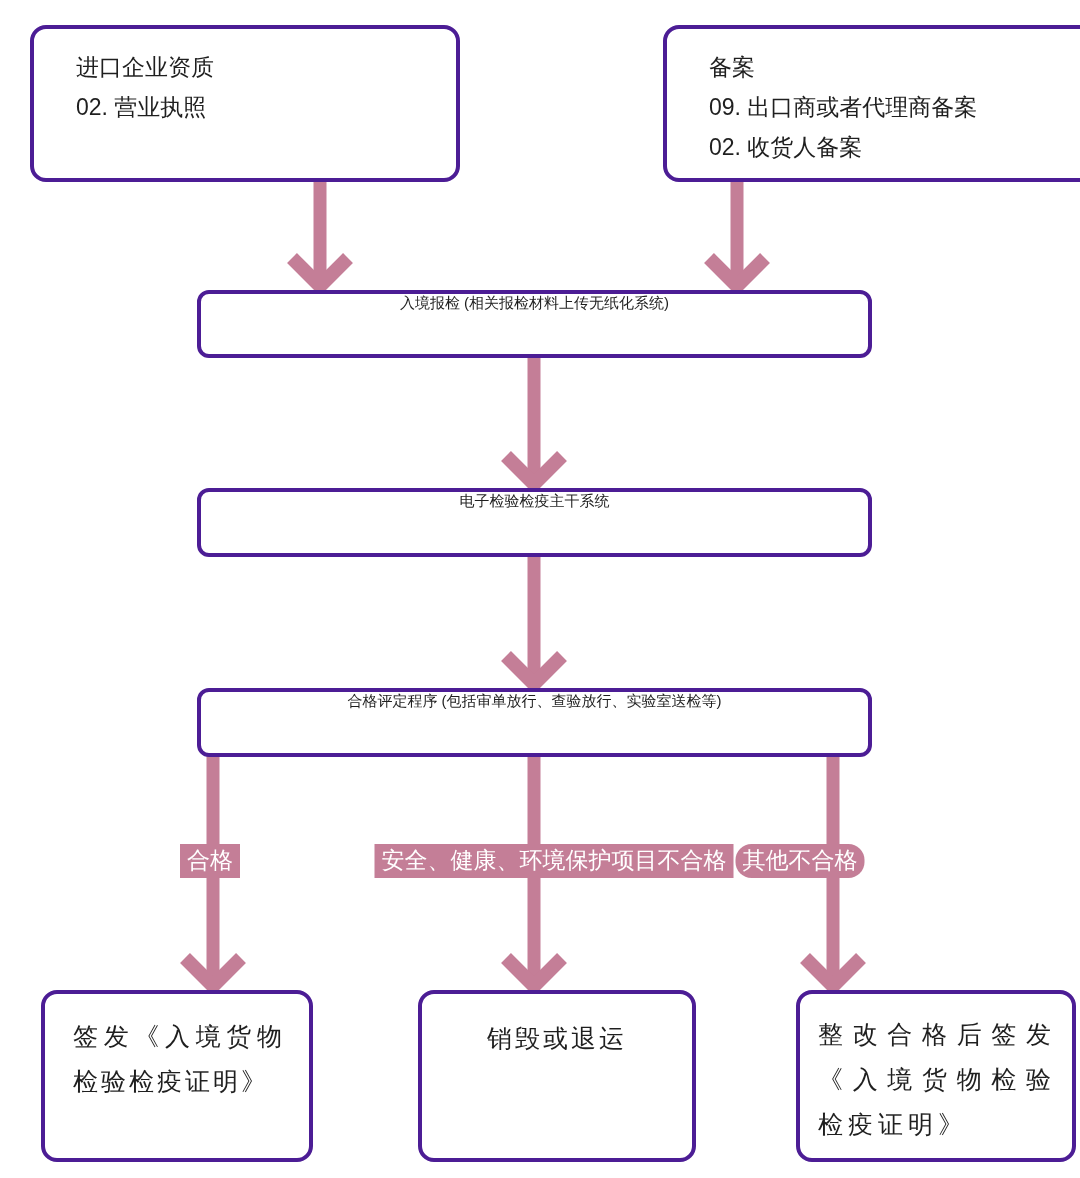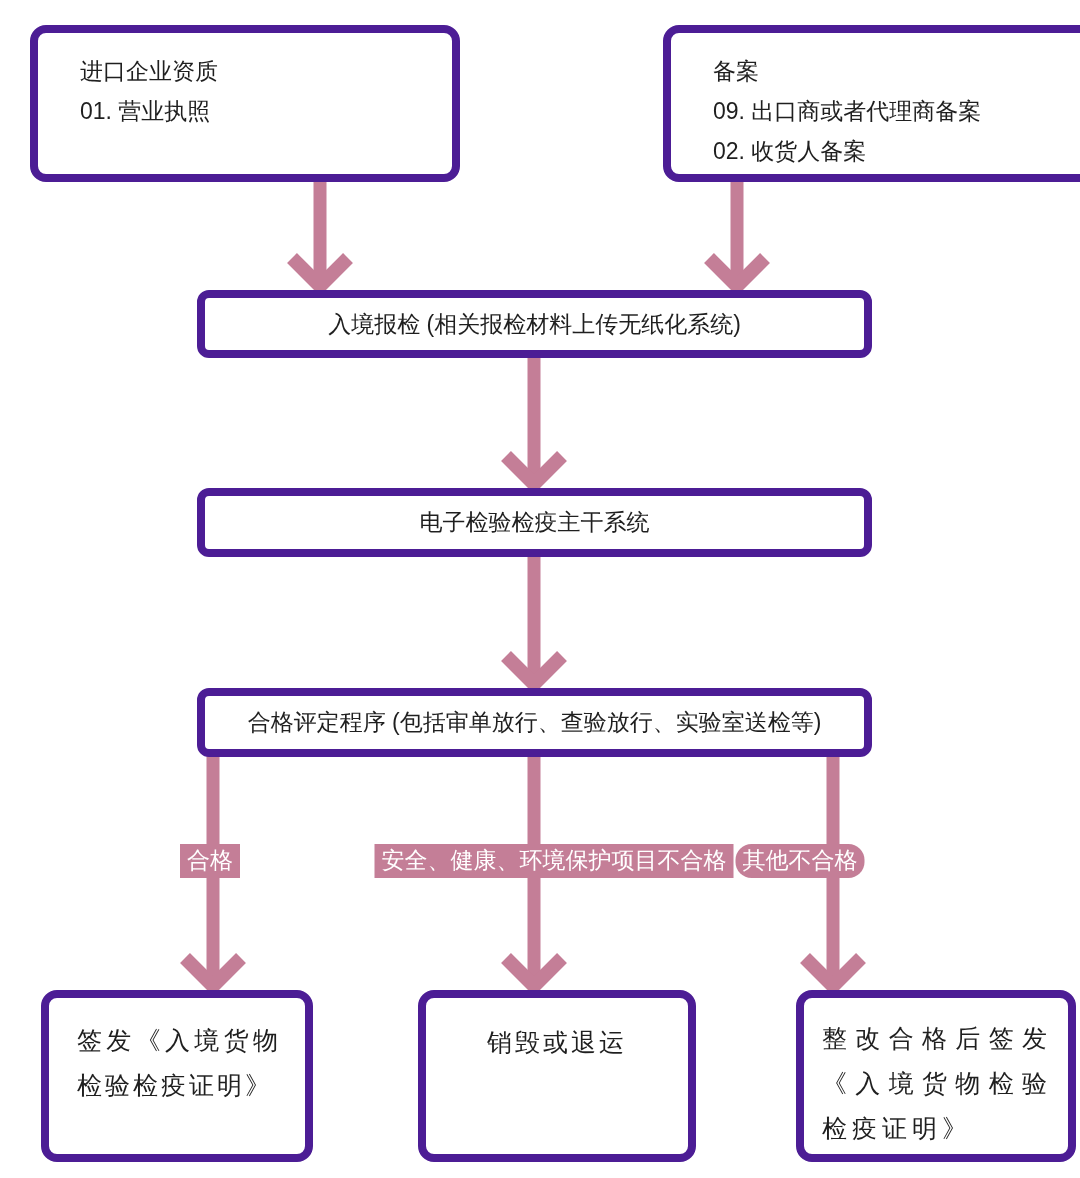--- a/index.html
+++ b/index.html
@@ -8,31 +8,31 @@
     width: 1080px;
     height: 1178px;
     background: #ffffff;
     font-family: "Liberation Sans", "DejaVu Sans", sans-serif;
     color: #1f1f1f;
     overflow: hidden;
   }
   .fbox {
     position: absolute;
     box-sizing: border-box;
-    border: 8px solid #4c1d95;
+    border: 4px solid #4c1d95;
     border-radius: 16px;
     background: #ffffff;
   }
   
   .info-box { padding: 18px 10px 0 42px; font-size: 23px; line-height: 40px; }
   .info-box .line { display: block; white-space: nowrap; }
   
   .wide-box {
-    display: flex; align-items: center; justify-content: center;
-    font-size: 23px; border-radius: 12px; white-space: nowrap;
+    display: flex; align-items: flex-start; justify-content: center;
+    font-size: 15px; border-radius: 12px; white-space: nowrap;
   }
   
   .outcome-box { font-size: 25px; line-height: 45px; margin-left: 16px; }
   .outcome-left  { padding: 20px 24px 0 28px; letter-spacing: 3px; text-align: justify; text-align-last: left; }
   .outcome-mid   { padding: 22px 8px 0 8px; letter-spacing: 3px; text-align: center; }
   .outcome-right { padding: 18px 16px 0 18px; letter-spacing: 5px; text-align: justify; text-align-last: left; }
   
   .branch-label {
     position: absolute;
     transform: translateX(-50%);
@@ -93,21 +93,21 @@
     </g>
 
     <g>
       <line x1="833" y1="750" x2="833" y2="982"></line>
       <polyline points="805,958 833,986 861,958"></polyline>
     </g>
   </svg>
 
   <div class="fbox info-box" style="left:30px; top:25px; width:430px; height:157px;">
     <span class="line">进口企业资质</span>
-    <span class="line">01. 营业执照</span>
+    <span class="line">02. 营业执照</span>
   </div>
 
   <div class="fbox info-box" style="left:663px; top:25px; width:450px; height:157px;">
     <span class="line">备案</span>
     <span class="line">09. 出口商或者代理商备案</span>
     <span class="line">02. 收货人备案</span>
   </div>
 
   <div class="fbox wide-box" style="left:197px; top:290px; width:675px; height:68px;">
     <span>入境报检 (相关报检材料上传无纸化系统)</span>

